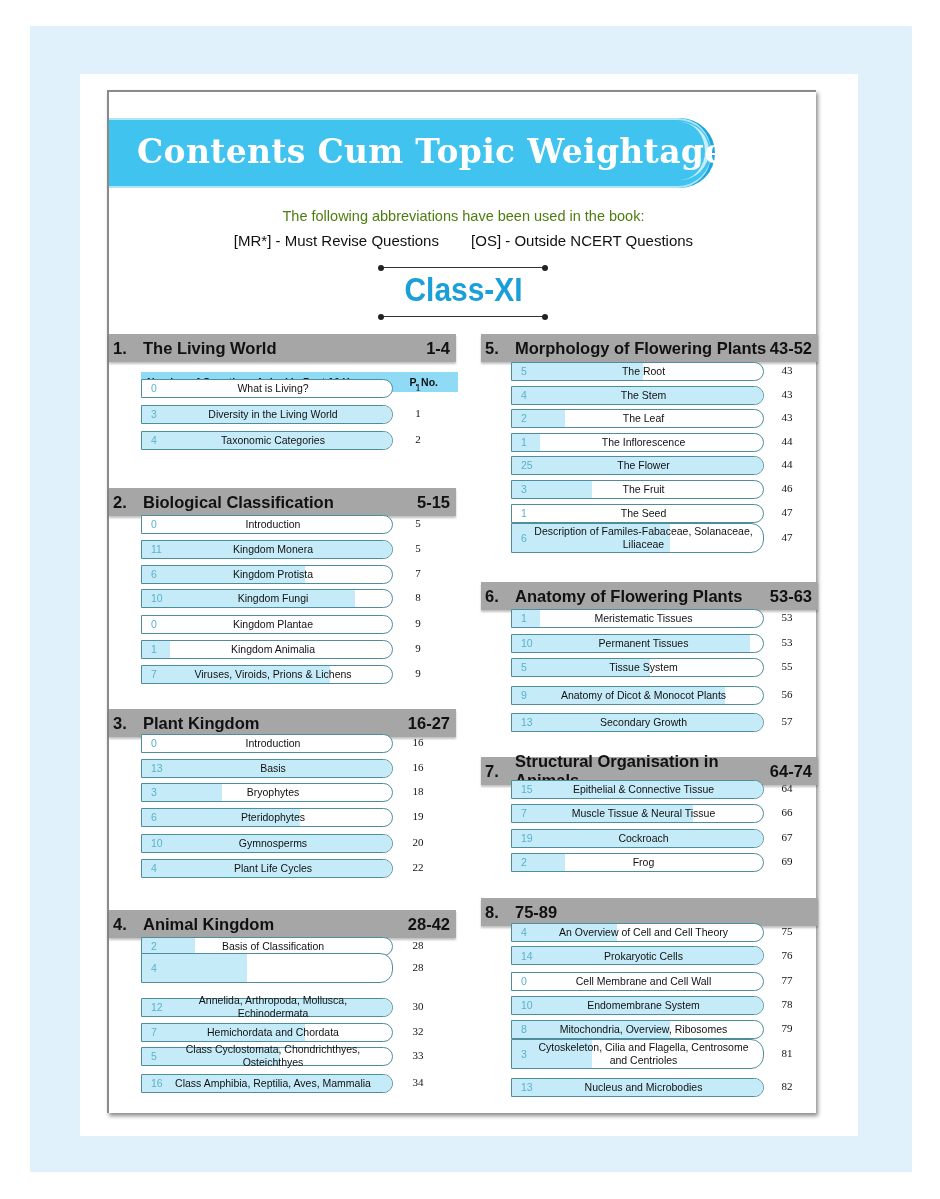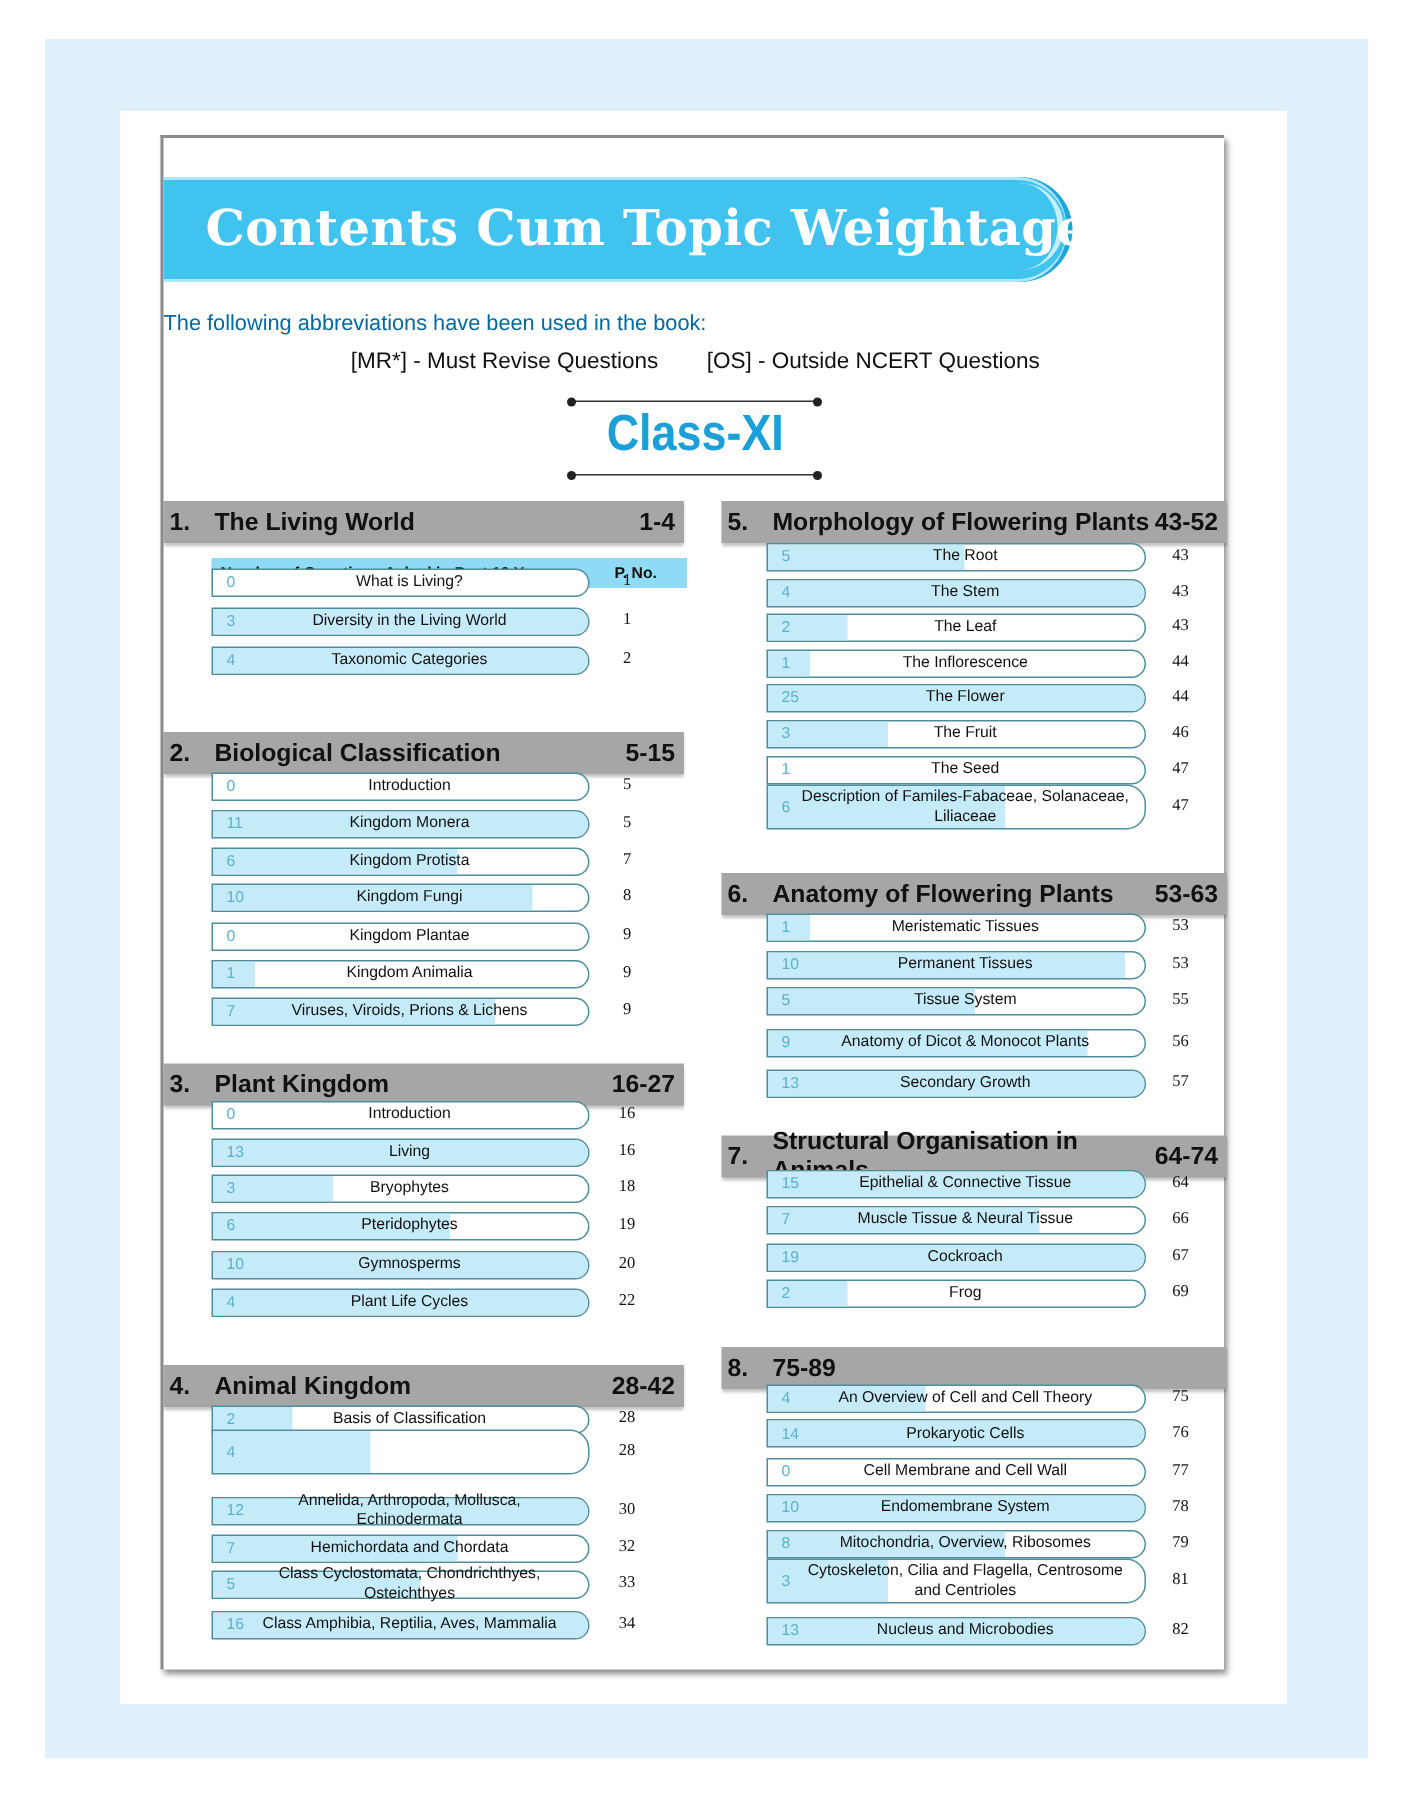--- a/index.html
+++ b/index.html
@@ -4,21 +4,21 @@
 <style>
   html,body{margin:0;padding:0;}
   body{width:940px;height:1199px;background:#ffffff;position:relative;overflow:hidden;font-family:"Liberation Sans",sans-serif;}
   .outer{position:absolute;left:30px;top:26px;width:882px;height:1146px;background:#e1f1fb;}
   .inner{position:absolute;left:80px;top:74px;width:778px;height:1062px;background:#ffffff;}
   .page{position:absolute;left:107px;top:90px;width:709px;height:1023px;background:#fff;border-left:2px solid #8a8a8a;border-top:2px solid #8a8a8a;box-shadow:2px 3px 4px rgba(0,0,0,0.45);box-sizing:border-box;}
   .banner{position:absolute;left:0;top:28px;width:602px;height:66px;background:#41c3ef;border-radius:0 34px 34px 0;box-shadow:0 -2px 0 #aee6f8,0 2px 0 #aee6f8;}
   .banner-cap{position:absolute;left:566px;top:26px;width:40px;height:70px;border-radius:0 36px 36px 0;background:#1ba6de;}
   .banner-arc{position:absolute;left:560px;top:30px;width:36px;height:58px;border-radius:0 30px 30px 0;border-right:4px solid #c6eefb;}
   .banner-title{position:absolute;left:28px;top:40px;font-family:"DejaVu Serif",serif;font-weight:bold;font-size:33px;color:#fff;letter-spacing:0.3px;}
-  .abbr-intro{position:absolute;left:0;width:709px;top:116px;text-align:left;font-size:14.5px;color:#0369a1;}
+  .abbr-intro{position:absolute;left:0;width:709px;top:116px;text-align:center;font-size:14.5px;color:#4d7c0f;}
   .abbr-row{position:absolute;top:140px;left:0;width:709px;text-align:center;font-size:15px;color:#111;}
   .abbr-row span{margin:0 14px;}
   .class-line{position:absolute;left:272px;width:164px;height:1px;background:#333;}
   .class-line::before,.class-line::after{content:"";position:absolute;top:-2.5px;width:6px;height:6px;border-radius:50%;background:#222;}
   .class-line::before{left:-3px;} .class-line::after{right:-3px;}
   .class-title{position:absolute;top:178px;left:0;width:709px;text-align:center;font-weight:bold;font-size:34px;color:#1a9fd8;transform:scaleX(0.88);}
   .chapter{position:absolute;height:28px;background:#a6a6a6;box-shadow:0 2px 2px rgba(0,0,0,0.25);display:flex;align-items:center;font-weight:bold;color:#111;font-size:16.5px;transform-origin:left;}
   .chapter .num{width:30px;padding-left:4px;}
   .chapter .ttl{flex:1;}
   .chapter .pg{padding-right:6px;}
@@ -159,21 +159,21 @@
         </div>
         <span class="cnt">0</span>
         <span class="lbl">Introduction</span>
       </div>
       <span class="pno" style="left: 297px; top: 644px;">16</span>
       <div class="row" style="left: 32px; top: 666.5px; width: 252px; height: 19px;">
         <div class="bar">
           <div class="fill" style="width: 100%;"></div>
         </div>
         <span class="cnt">13</span>
-        <span class="lbl">Living</span>
+        <span class="lbl">Basis</span>
       </div>
       <span class="pno" style="left: 297px; top: 669px;">16</span>
       <div class="row" style="left: 32px; top: 690.5px; width: 252px; height: 19px;">
         <div class="bar">
           <div class="fill" style="width: 32%;"></div>
         </div>
         <span class="cnt">3</span>
         <span class="lbl">Bryophytes</span>
       </div>
       <span class="pno" style="left: 297px; top: 693px;">18</span>

